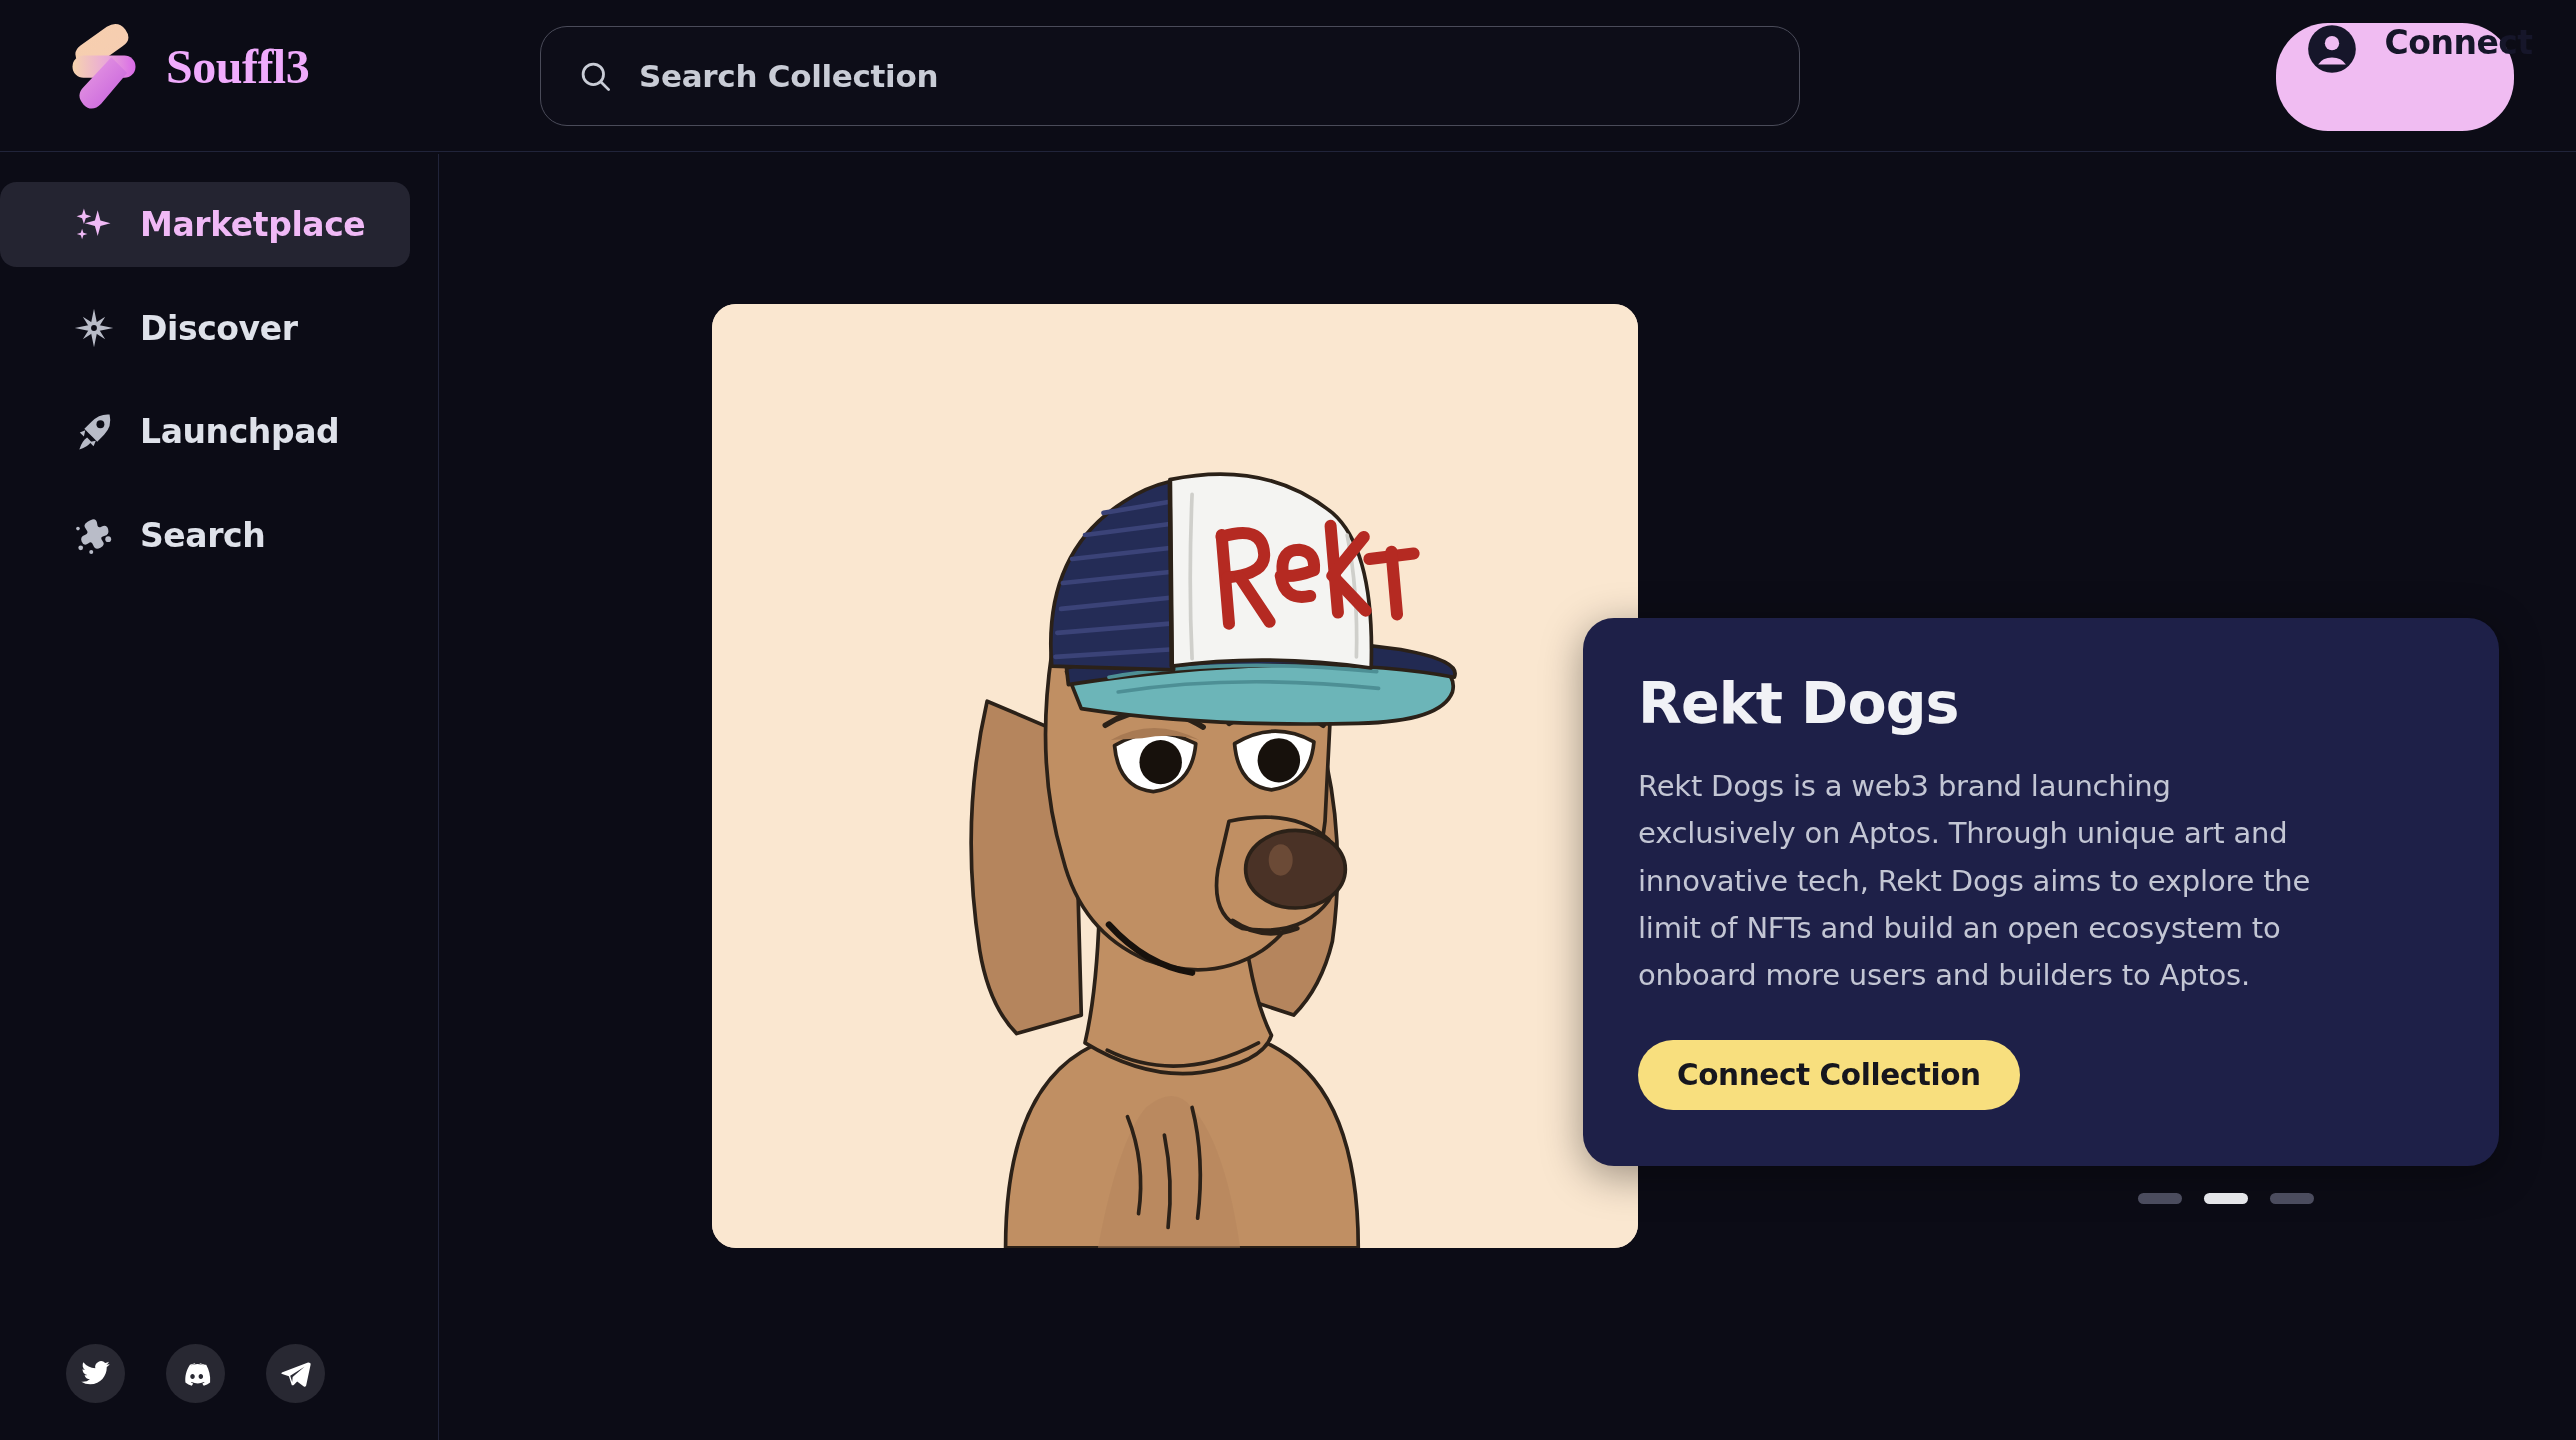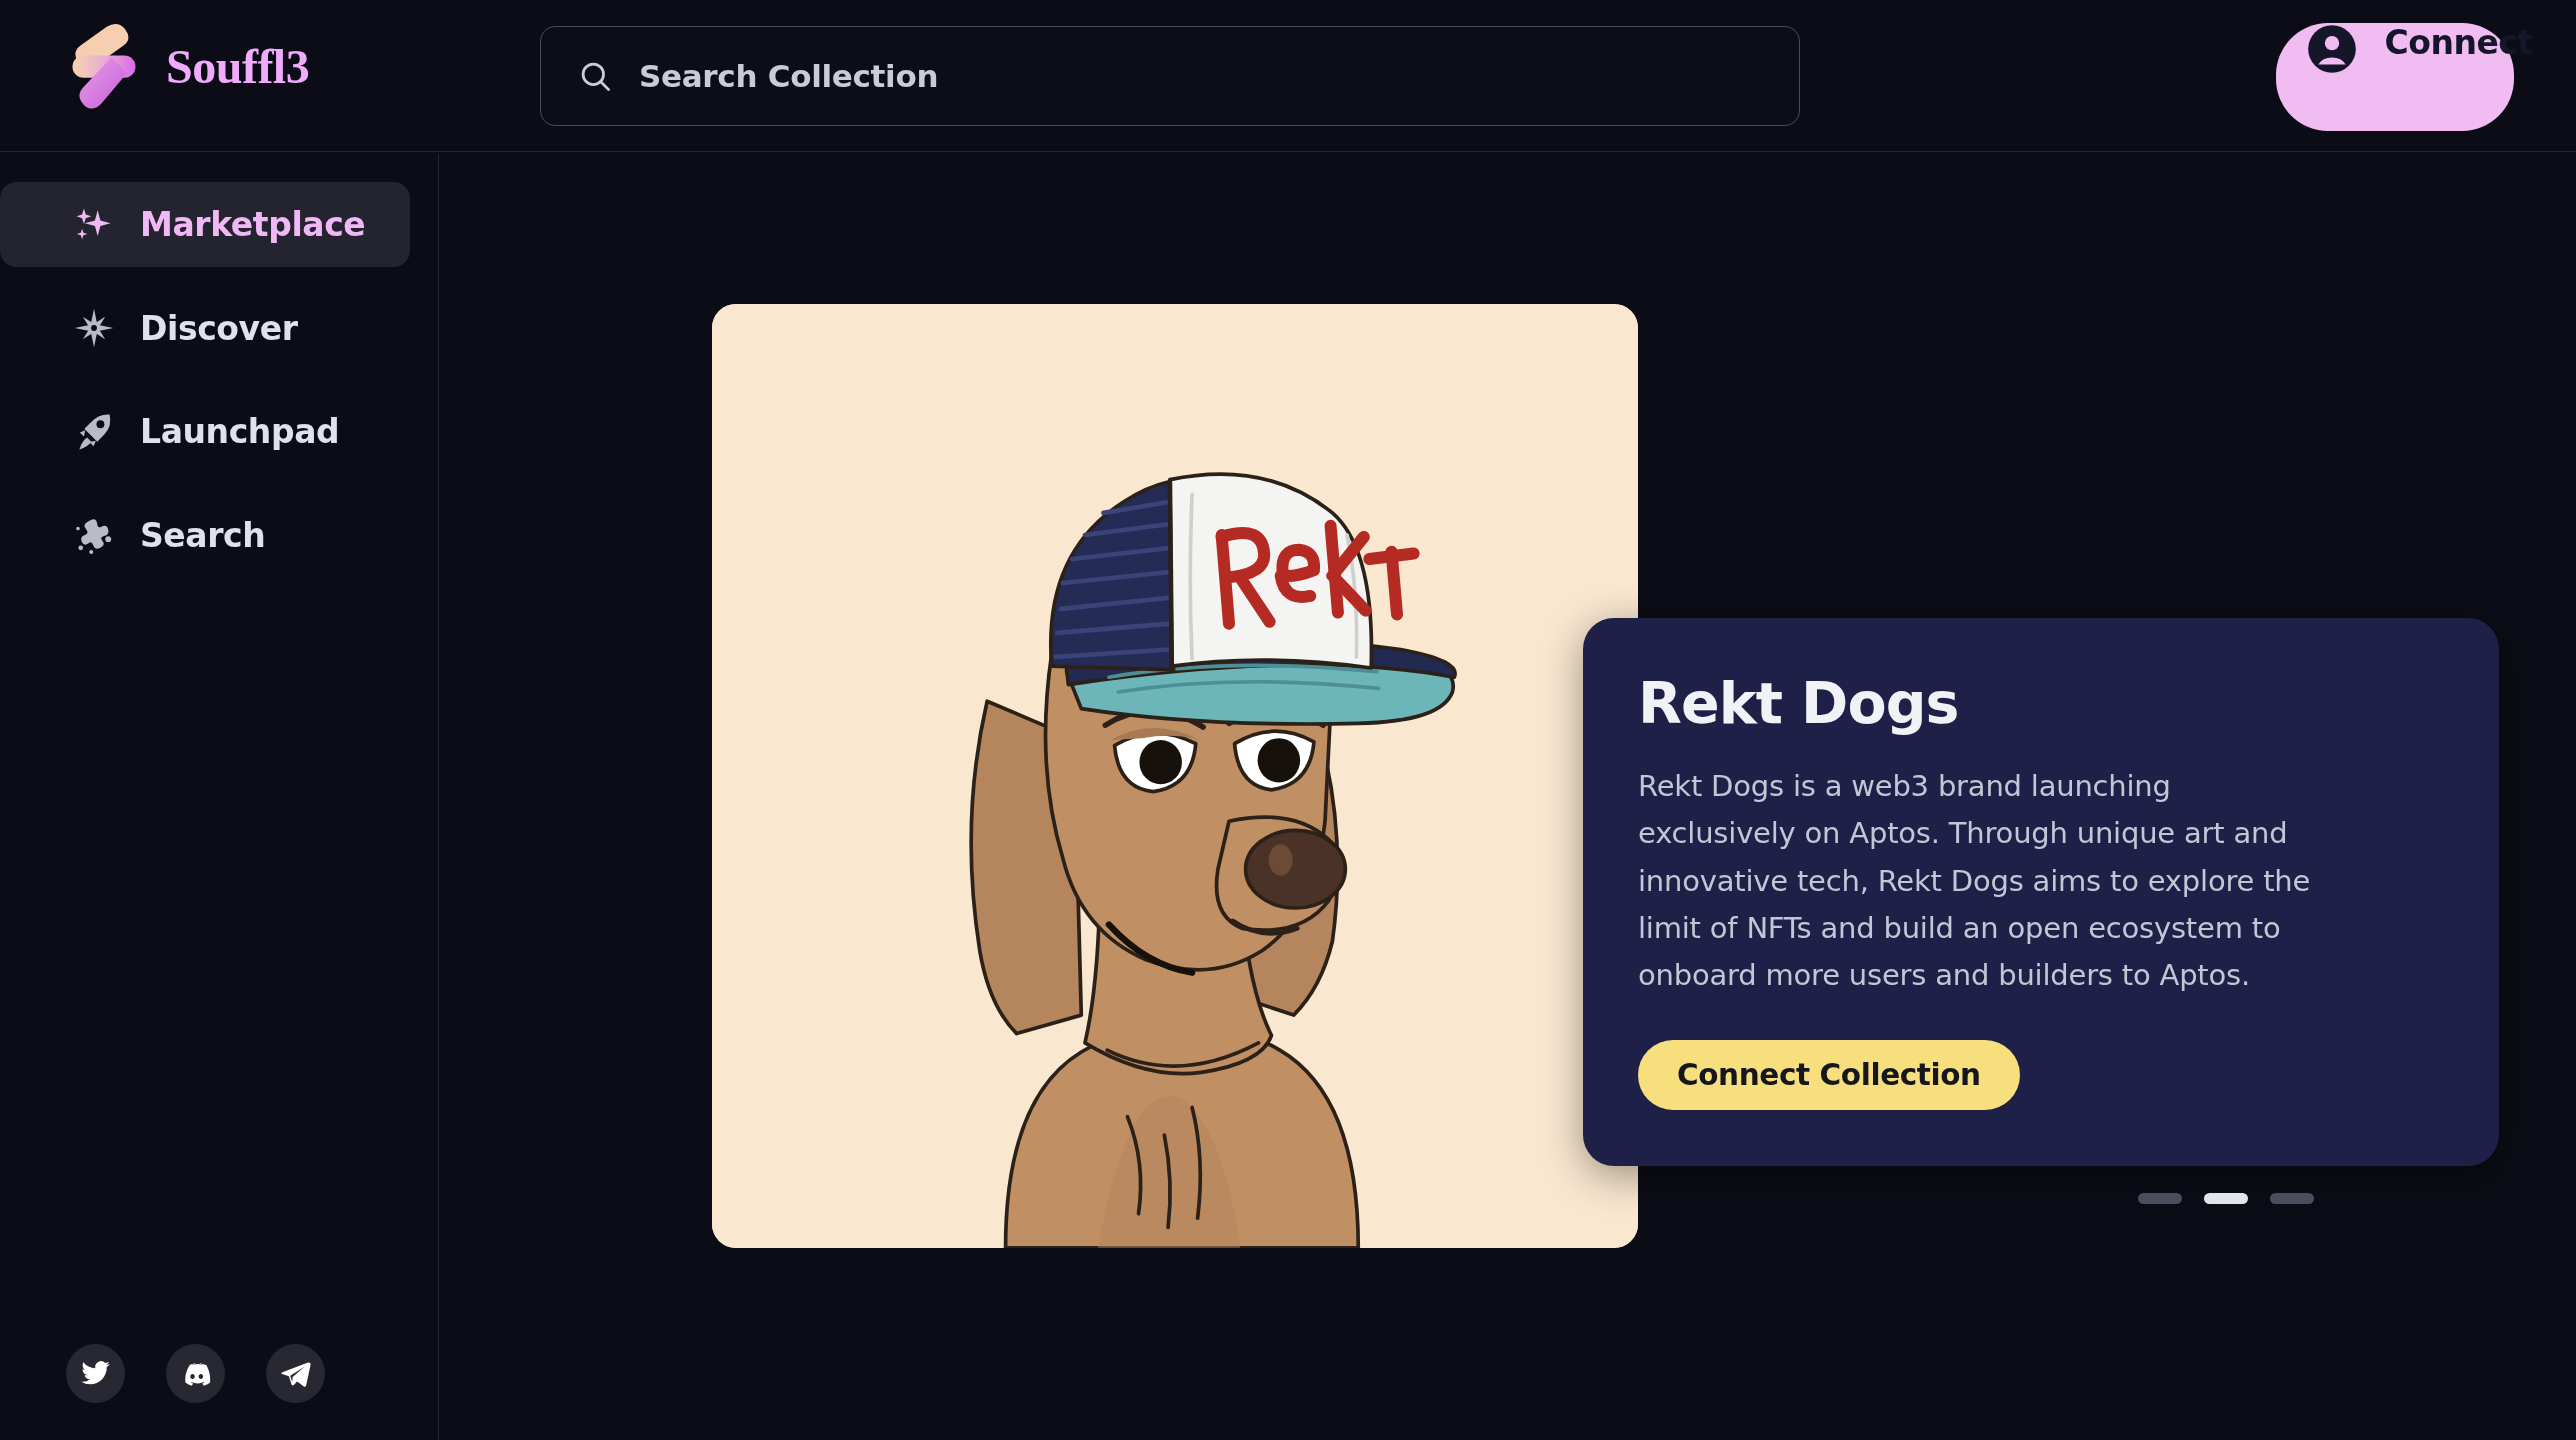--- a/index.html
+++ b/index.html
@@ -26,21 +26,21 @@
   .brand-name {
     color: #f0abfc; font-size: 48px; font-weight: 700;
     letter-spacing: -0.5px; line-height: 1;
     font-family: Liberation Serif, serif;
   }
 
   .searchbar {
     position: absolute; left: 540px; top: 26px;
     width: 1260px; height: 100px;
     border: 1.8px solid #4a4b59;
-    border-radius: 15px;
+    border-radius: 27px;
     background: #0d0d18;
     display: flex; align-items: center; gap: 26px;
     padding: 0 37px;
   }
   .search-icon { flex: 0 0 auto; width: 35px; height: 35px; display: block; }
   .search-input {
     flex: 1 1 auto; background: transparent; border: none; outline: none;
     color: #c9ccd6; font-size: 31px; font-weight: 600;
     font-family: "DejaVu Sans", sans-serif;
     letter-spacing: -0.3px;

